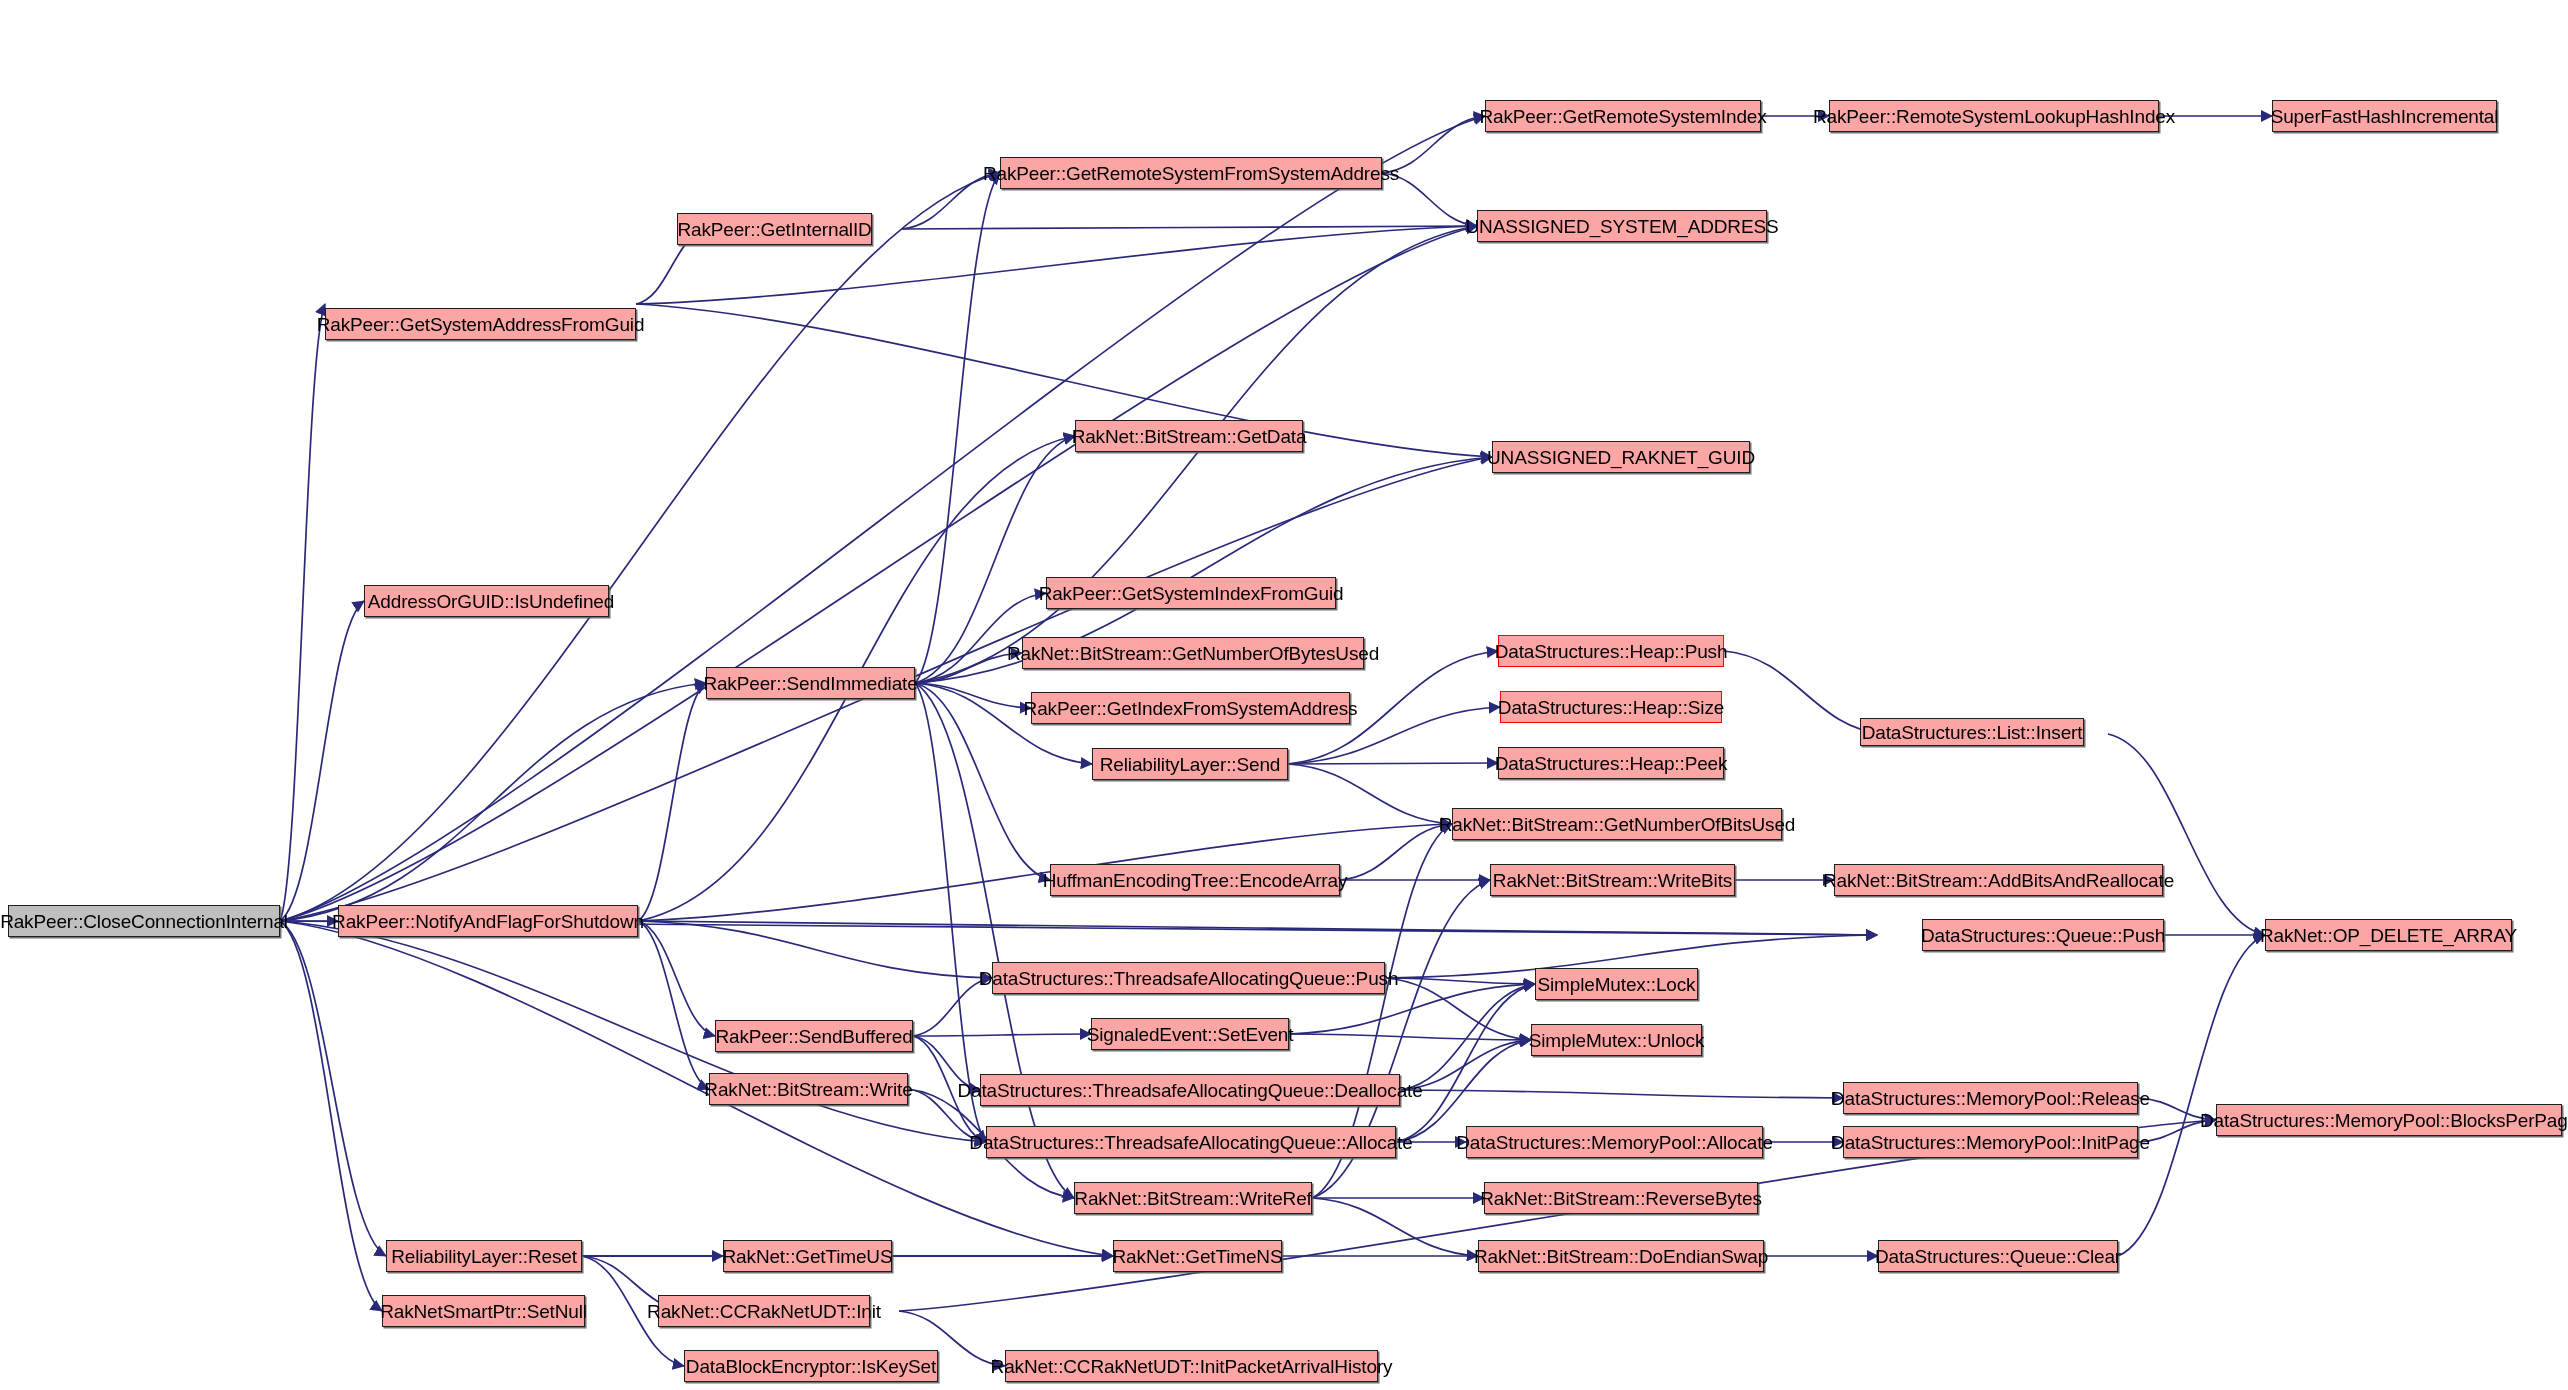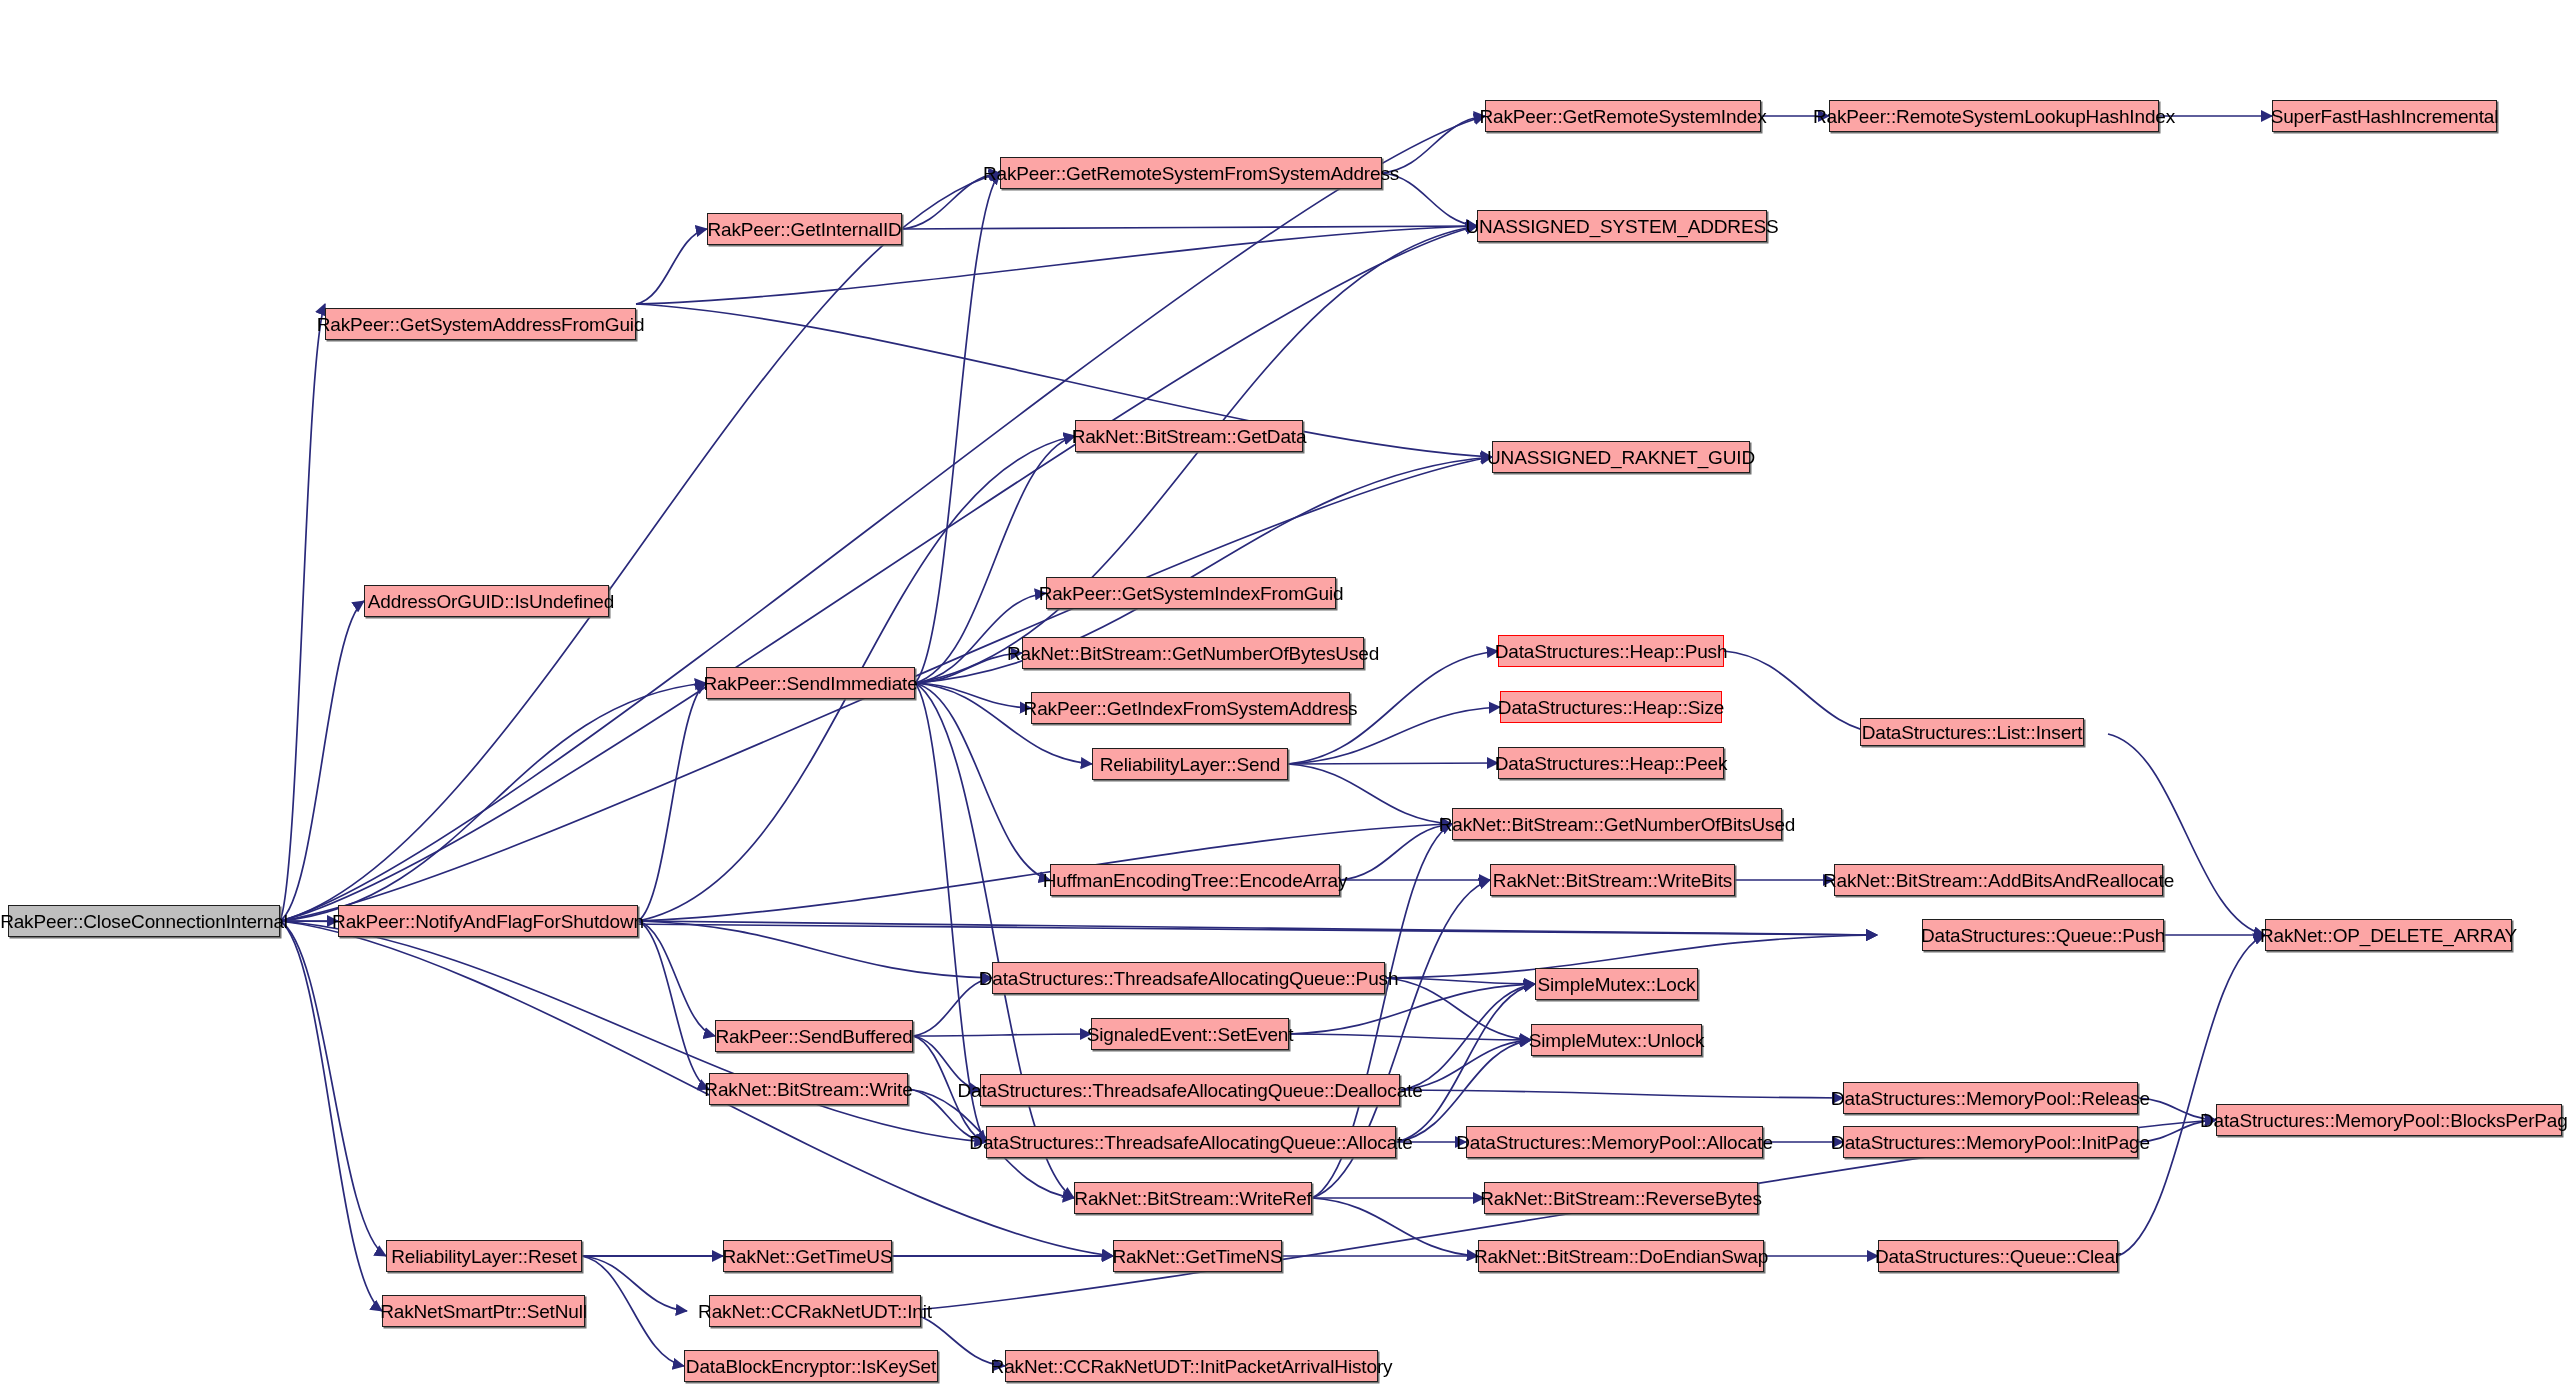--- a/index.html
+++ b/index.html
@@ -143,21 +143,21 @@
         <path d="M 892 1256 C 991.45 1256, 1013.55 1256, 1113 1256" fill="none" stroke="#29297a" stroke-width="1.7" marker-end="url(#arrow)"></path>
         <path d="M 899 1311 C 946.7 1315.4, 957.3 1361.6, 1005 1366" fill="none" stroke="#29297a" stroke-width="1.7" marker-end="url(#arrow)"></path>
         <path d="M 899 1311 C 1129 1295.72, 1986 1135.28, 2216 1120" fill="none" stroke="#29297a" stroke-width="1.7" marker-end="url(#arrow)"></path>
         <path d="M 2118 1256 C 2184.15 1230.32, 2198.85 960.68, 2265 935" fill="none" stroke="#29297a" stroke-width="1.7" marker-end="url(#arrow)"></path>
       </g>
   </svg>
   <div id="node-layer">
       <div class="node root" style="left: 8px; top: 905px; width: 272px; height: 32px;">RakPeer::CloseConnectionInternal</div>
       <div class="node" style="left: 338px; top: 905px; width: 300px; height: 32px;">RakPeer::NotifyAndFlagForShutdown</div>
       <div class="node" style="left: 325px; top: 288px; width: 311px; height: 32px; margin-top: 20px;">RakPeer::GetSystemAddressFromGuid</div>
-      <div class="node" style="left: 707px; top: 213px; width: 195px; height: 32px;">RakPeer::GetInternalID</div>
+      <div class="node" style="left: 677px; top: 213px; width: 195px; height: 32px;">RakPeer::GetInternalID</div>
       <div class="node" style="left: 1000px; top: 157px; width: 382px; height: 32px;">RakPeer::GetRemoteSystemFromSystemAddress</div>
       <div class="node" style="left: 1485px; top: 100px; width: 276px; height: 32px;">RakPeer::GetRemoteSystemIndex</div>
       <div class="node" style="left: 1829px; top: 100px; width: 330px; height: 32px;">RakPeer::RemoteSystemLookupHashIndex</div>
       <div class="node" style="left: 2272px; top: 100px; width: 225px; height: 32px;">SuperFastHashIncremental</div>
       <div class="node" style="left: 1477px; top: 210px; width: 290px; height: 32px;">UNASSIGNED_SYSTEM_ADDRESS</div>
       <div class="node" style="left: 1492px; top: 441px; width: 258px; height: 32px;">UNASSIGNED_RAKNET_GUID</div>
       <div class="node" style="left: 364px; top: 585px; width: 245px; height: 32px; padding-left: 16px;">AddressOrGUID::IsUndefined</div>
       <div class="node" style="left: 1075px; top: 420px; width: 228px; height: 32px;">RakNet::BitStream::GetData</div>
       <div class="node" style="left: 1046px; top: 577px; width: 290px; height: 32px;">RakPeer::GetSystemIndexFromGuid</div>
       <div class="node" style="left: 706px; top: 667px; width: 209px; height: 32px;">RakPeer::SendImmediate</div>
@@ -187,17 +187,17 @@
       <div class="node" style="left: 1843px; top: 1126px; width: 295px; height: 32px;">DataStructures::MemoryPool::InitPage</div>
       <div class="node" style="left: 2216px; top: 1104px; width: 346px; height: 32px;">DataStructures::MemoryPool::BlocksPerPage</div>
       <div class="node" style="left: 1074px; top: 1182px; width: 238px; height: 32px;">RakNet::BitStream::WriteRef</div>
       <div class="node" style="left: 1484px; top: 1182px; width: 274px; height: 32px;">RakNet::BitStream::ReverseBytes</div>
       <div class="node" style="left: 386px; top: 1240px; width: 196px; height: 32px;">ReliabilityLayer::Reset</div>
       <div class="node" style="left: 723px; top: 1240px; width: 169px; height: 32px;">RakNet::GetTimeUS</div>
       <div class="node" style="left: 1113px; top: 1240px; width: 169px; height: 32px;">RakNet::GetTimeNS</div>
       <div class="node" style="left: 1878px; top: 1240px; width: 240px; height: 32px;">DataStructures::Queue::Clear</div>
       <div class="node" style="left: 1478px; top: 1240px; width: 286px; height: 32px;">RakNet::BitStream::DoEndianSwap</div>
       <div class="node" style="left: 382px; top: 1295px; width: 203px; height: 32px; text-align: right;">RakNetSmartPtr::SetNull</div>
-      <div class="node" style="left: 709px; top: 1295px; width: 212px; height: 32px;">RakNet::CCRakNetUDT::Init</div>
+      <div class="node" style="left: 658px; top: 1295px; width: 212px; height: 32px;">RakNet::CCRakNetUDT::Init</div>
       <div class="node" style="left: 684px; top: 1350px; width: 254px; height: 32px;">DataBlockEncryptor::IsKeySet</div>
       <div class="node" style="left: 1005px; top: 1350px; width: 373px; height: 32px;">RakNet::CCRakNetUDT::InitPacketArrivalHistory</div>
     </div>
 </div>
 
 </body></html>

